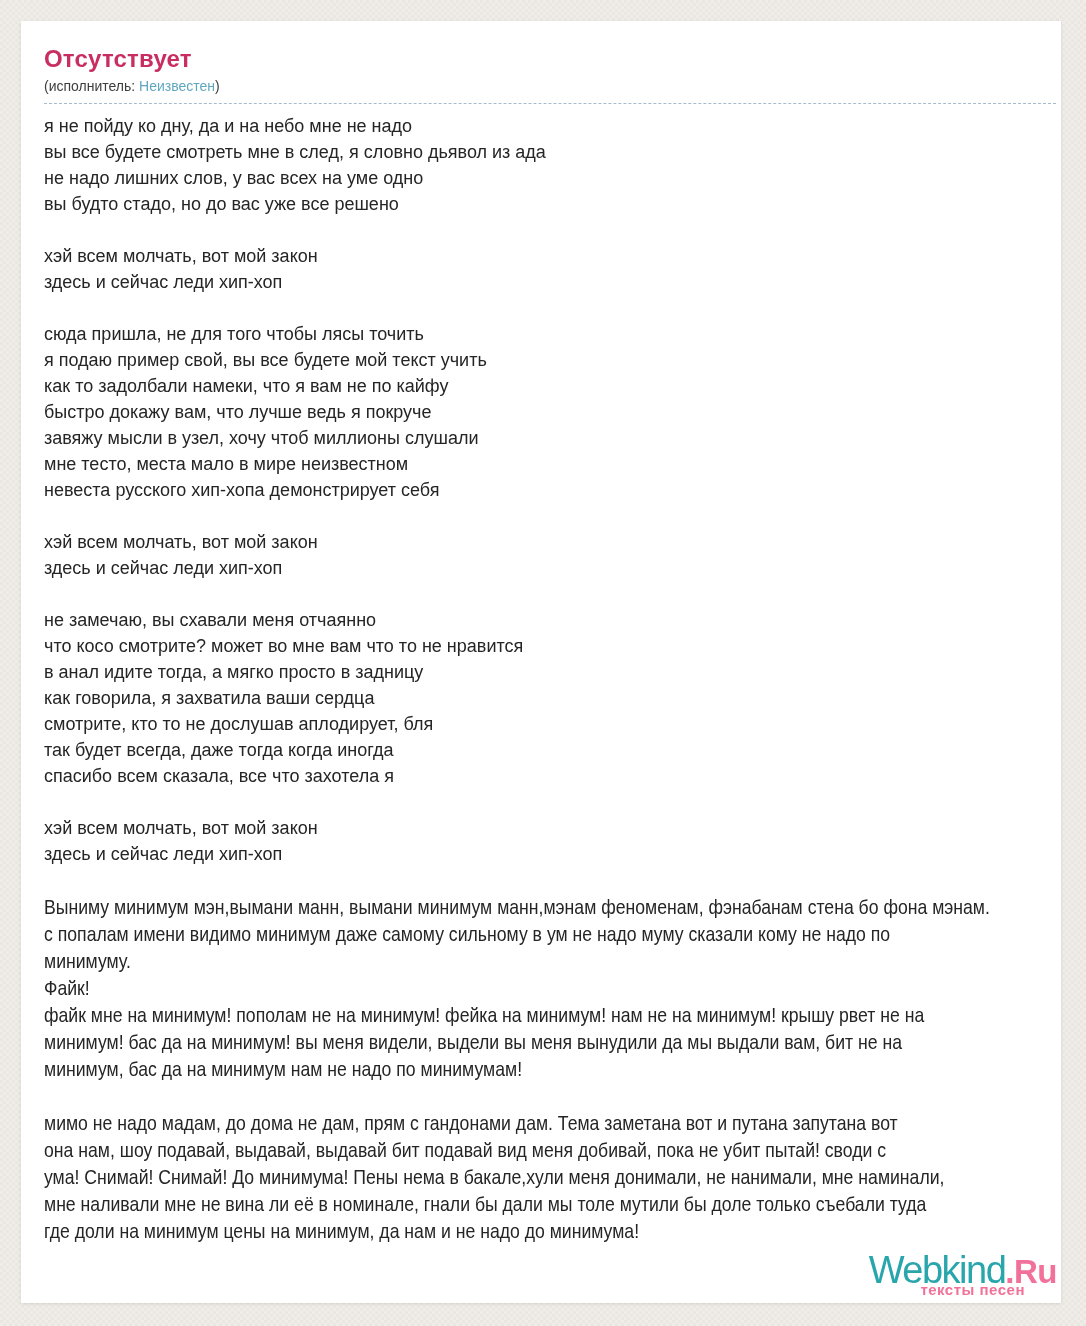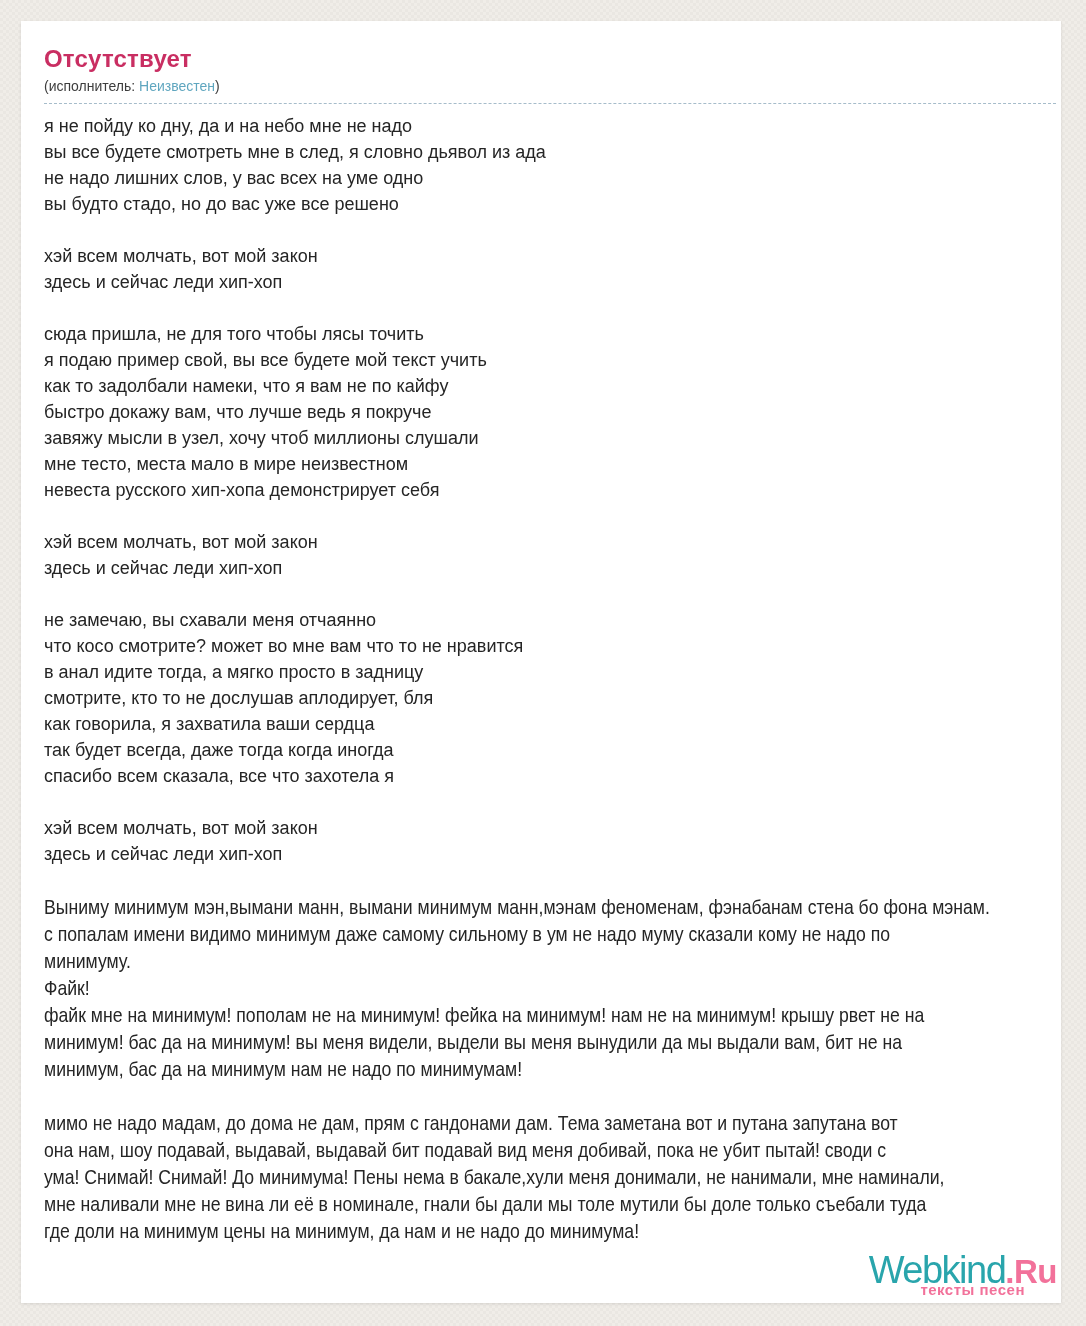--- a/index.html
+++ b/index.html
@@ -139,22 +139,22 @@
             <div class="line">невеста русского хип-хопа демонстрирует себя</div>
           </div>
           <div class="stanza">
             <div class="line">хэй всем молчать, вот мой закон</div>
             <div class="line">здесь и сейчас леди хип-хоп</div>
           </div>
           <div class="stanza">
             <div class="line">не замечаю, вы схавали меня отчаянно</div>
             <div class="line">что косо смотрите? может во мне вам что то не нравится</div>
             <div class="line">в анал идите тогда, а мягко просто в задницу</div>
+            <div class="line">как говорила, я захватила ваши сердца</div>
             <div class="line">смотрите, кто то не дослушав аплодирует, бля</div>
-            <div class="line">как говорила, я захватила ваши сердца</div>
             <div class="line">так будет всегда, даже тогда когда иногда</div>
             <div class="line">спасибо всем сказала, все что захотела я</div>
           </div>
           <div class="stanza">
             <div class="line">хэй всем молчать, вот мой закон</div>
             <div class="line">здесь и сейчас леди хип-хоп</div>
           </div>
         </div>
       <div class="paragraphs">
           <div class="paragraph">

